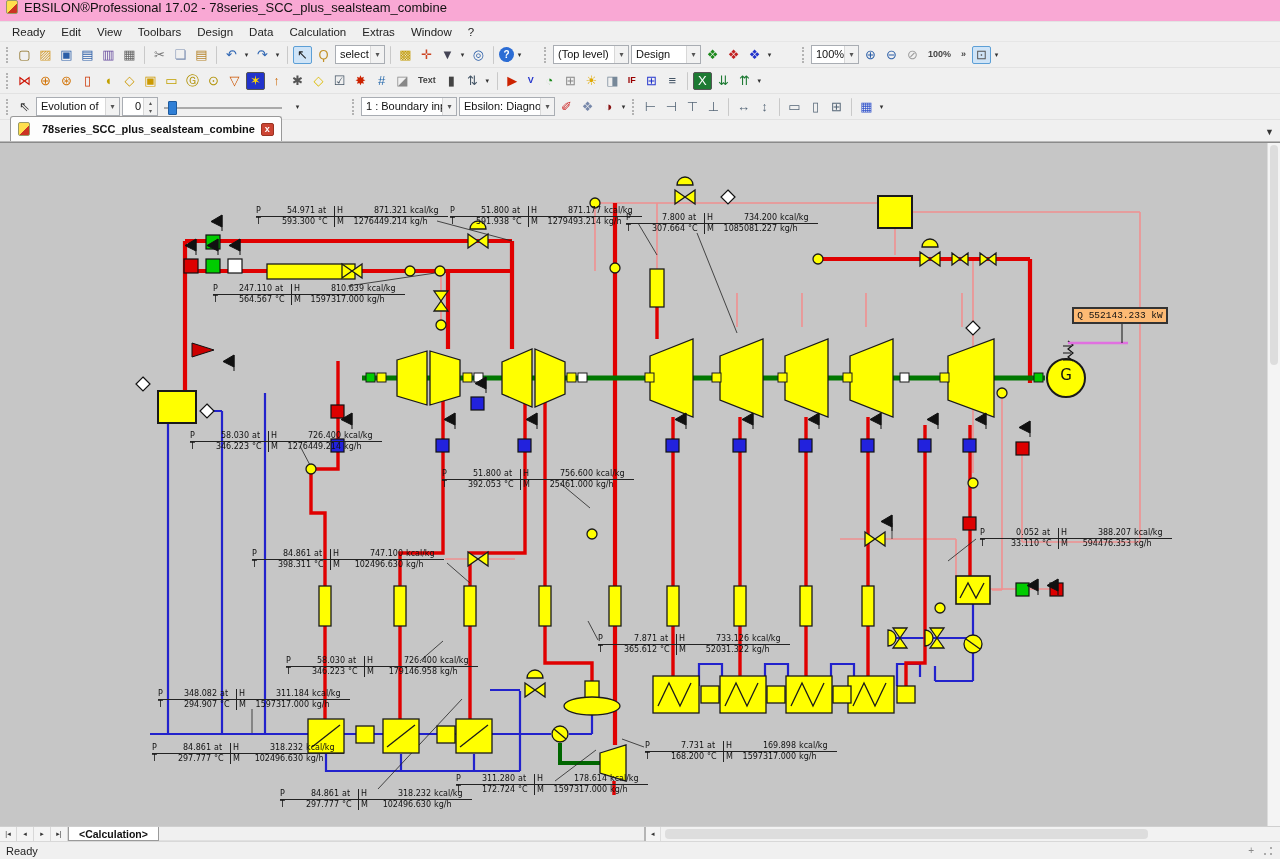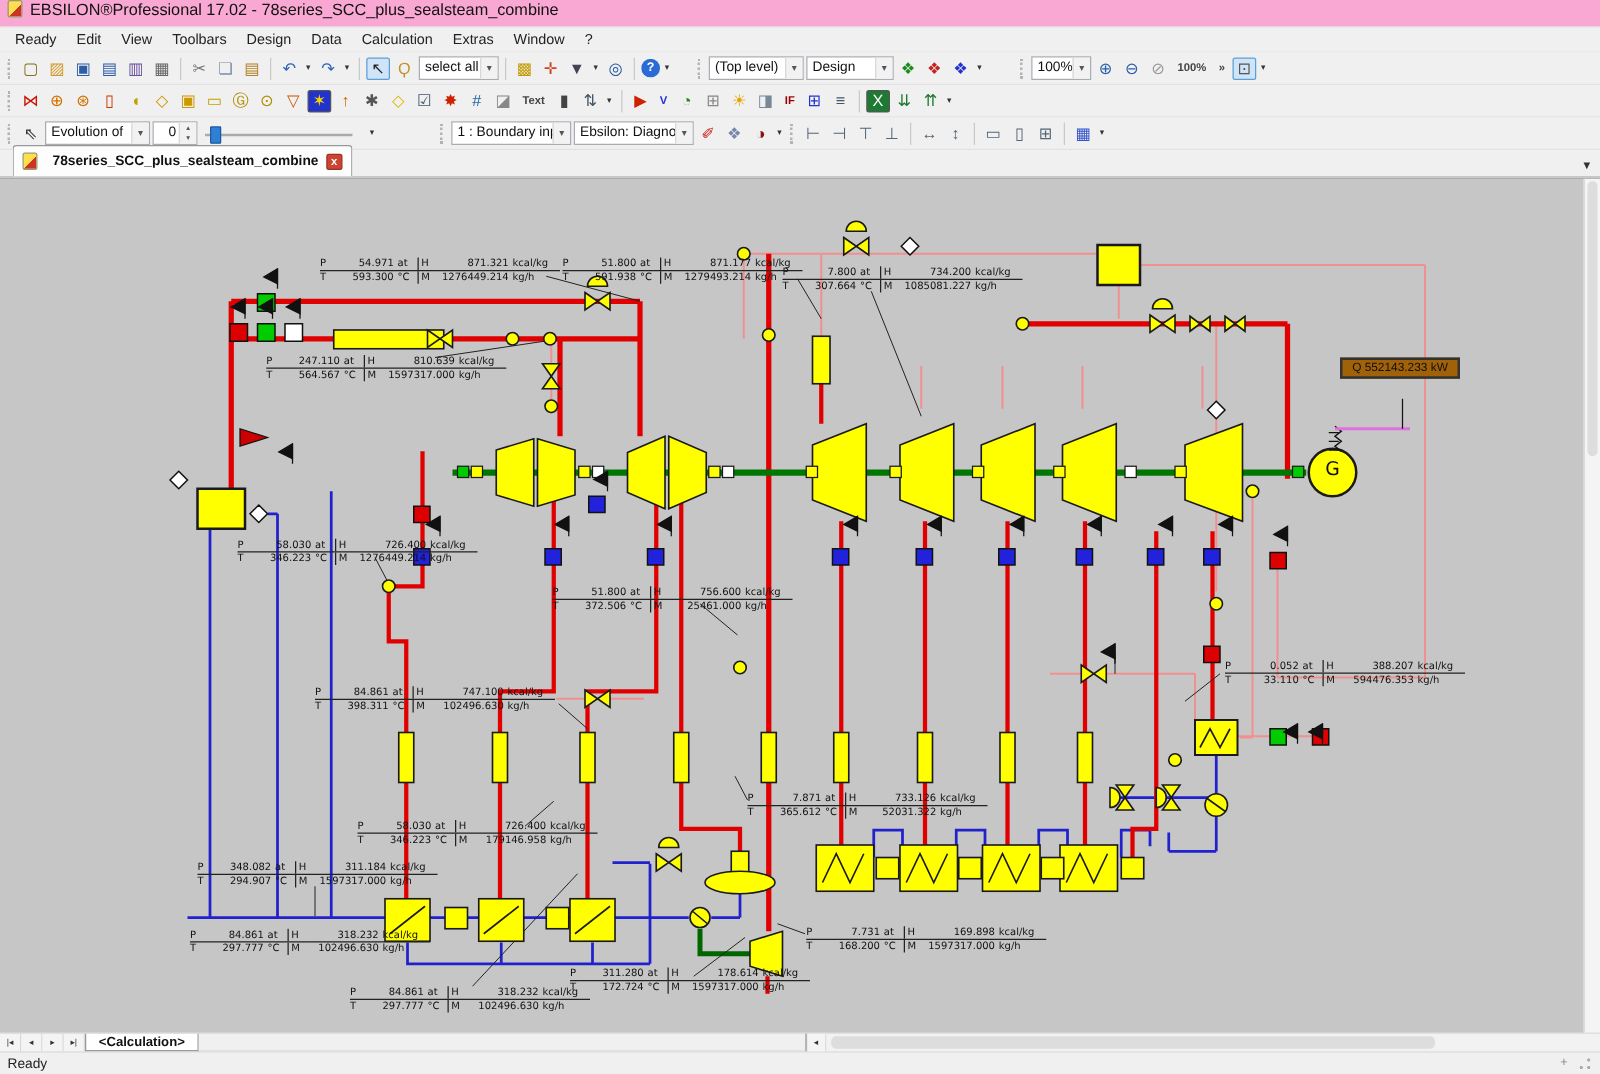--- a/index.html
+++ b/index.html
@@ -32,21 +32,21 @@
   .canvas{flex:1;position:relative;background:#c6c6c6;overflow:hidden}
   .canvas svg{position:absolute;left:0;top:0}
   .vscroll{width:13px;background:#f4f4f4;border-left:1px solid #dcdcdc;position:relative}
   .vthumb{position:absolute;left:2px;right:2px;top:2px;height:220px;background:#dddddd;border-radius:4px}
   .slabel{position:absolute;color:#111;font-family:"DejaVu Sans",sans-serif;font-size:8px;line-height:10px;width:192px}
   .sr{display:grid;grid-template-columns:10px 52px 16px 12px 64px 38px}
   .sr.r1{border-bottom:1px solid #222}
   .sv{text-align:right;padding-right:3px;white-space:nowrap}
   .su{white-space:nowrap}
   .sk.div{border-left:1px solid #222;padding-left:2px}
-  .qlabel{position:absolute;left:1072px;top:143px;width:96px;height:17px;border:2px solid #333;background:#a16207;font-family:Liberation Sans, sans-serif;font-size:9.5px;display:flex;align-items:center;justify-content:center;color:#111}
+  .qlabel{position:absolute;left:1072px;top:164px;width:96px;height:17px;border:2px solid #333;background:#fdba74;font-family:Liberation Mono, monospace;font-size:9.5px;display:flex;align-items:center;justify-content:center;color:#111}
   .glabel{position:absolute;left:1054px;top:223px;width:24px;text-align:center;font-family:"DejaVu Sans",sans-serif;font-size:15px;color:#111}
   .bottomstrip{height:15px;background:#eef0f0;display:flex;align-items:stretch;border-top:1px solid #cfcfcf}
   .navbtn{width:17px;display:flex;align-items:center;justify-content:center;font-size:7px;color:#333;border-right:1px solid #d8d8d8;background:#f4f4f4}
   .calctab{display:flex;align-items:center;background:#fff;border:1px solid #9a9a9a;border-top:none;padding:0 10px;font-size:10.5px;font-weight:700;color:#111}
   .stripfill{width:485px;background:#f0f0f0;border-bottom:1px solid #e0e0e0}
   .vdiv{width:2px;background:#b5b5b5}
   .hscroll{flex:1;background:#f2f2f2;display:flex;align-items:stretch}
   .harrow{width:15px;display:flex;align-items:center;justify-content:center;font-size:7px;color:#333;background:#f4f4f4;border-right:1px solid #ddd}
   .htrack{flex:1;position:relative}
   .hthumb{position:absolute;left:4px;top:2px;bottom:2px;width:78%;background:#dddddd;border-radius:4px}
@@ -91,21 +91,21 @@
     <span class="tbi" style="color: rgb(122, 141, 176);">❏</span>
     <span class="tbi" style="color: rgb(181, 131, 42);">▤</span>
     <span class="tbi sep"></span>
     <span class="tbi" style="color: rgb(47, 102, 179);">↶</span>
     <span class="tbi dd">▾</span>
     <span class="tbi" style="color: rgb(47, 102, 179);">↷</span>
     <span class="tbi dd">▾</span>
     <span class="tbi sep"></span>
     <span class="tbi pressed" style="color: rgb(34, 34, 34);">↖</span>
     <span class="tbi" style="color: rgb(194, 146, 42);">Ϙ</span>
-    <span class="tbi combo" style="width: 64px; text-align: right;">select all</span>
+    <span class="tbi combo" style="width: 50px; text-align: right;">select all</span>
     <span class="tbi sep"></span>
     <span class="tbi" style="color: rgb(194, 154, 0);">▩</span>
     <span class="tbi" style="color: rgb(204, 68, 34);">✛</span>
     <span class="tbi" style="color: rgb(68, 68, 85);">▼</span>
     <span class="tbi dd">▾</span>
     <span class="tbi" style="color: rgb(43, 94, 167);">◎</span>
     <span class="tbi sep"></span>
     <span class="tbi round">?</span>
     <span class="tbi dd">▾</span>
     <span class="tbi gap" style="width: 14px;"></span>
@@ -513,21 +513,21 @@
     <div class="sr r1">
       <span class="sk">P</span>
           <span class="sv">51.800</span>
           <span class="su">at</span>
       <span class="sk div">H</span>
           <span class="sv">756.600</span>
           <span class="su">kcal/kg</span>
     </div>
     <div class="sr">
       <span class="sk">T</span>
-          <span class="sv">372.506</span>
+          <span class="sv">392.053</span>
           <span class="su">°C</span>
       <span class="sk div">M</span>
           <span class="sv">25461.000</span>
           <span class="su">kg/h</span>
     </div>
   </div>
       <div class="slabel" style="left: 252px; top: 406px;">
     <div class="sr r1">
       <span class="sk">P</span>
           <span class="sv">84.861</span>

